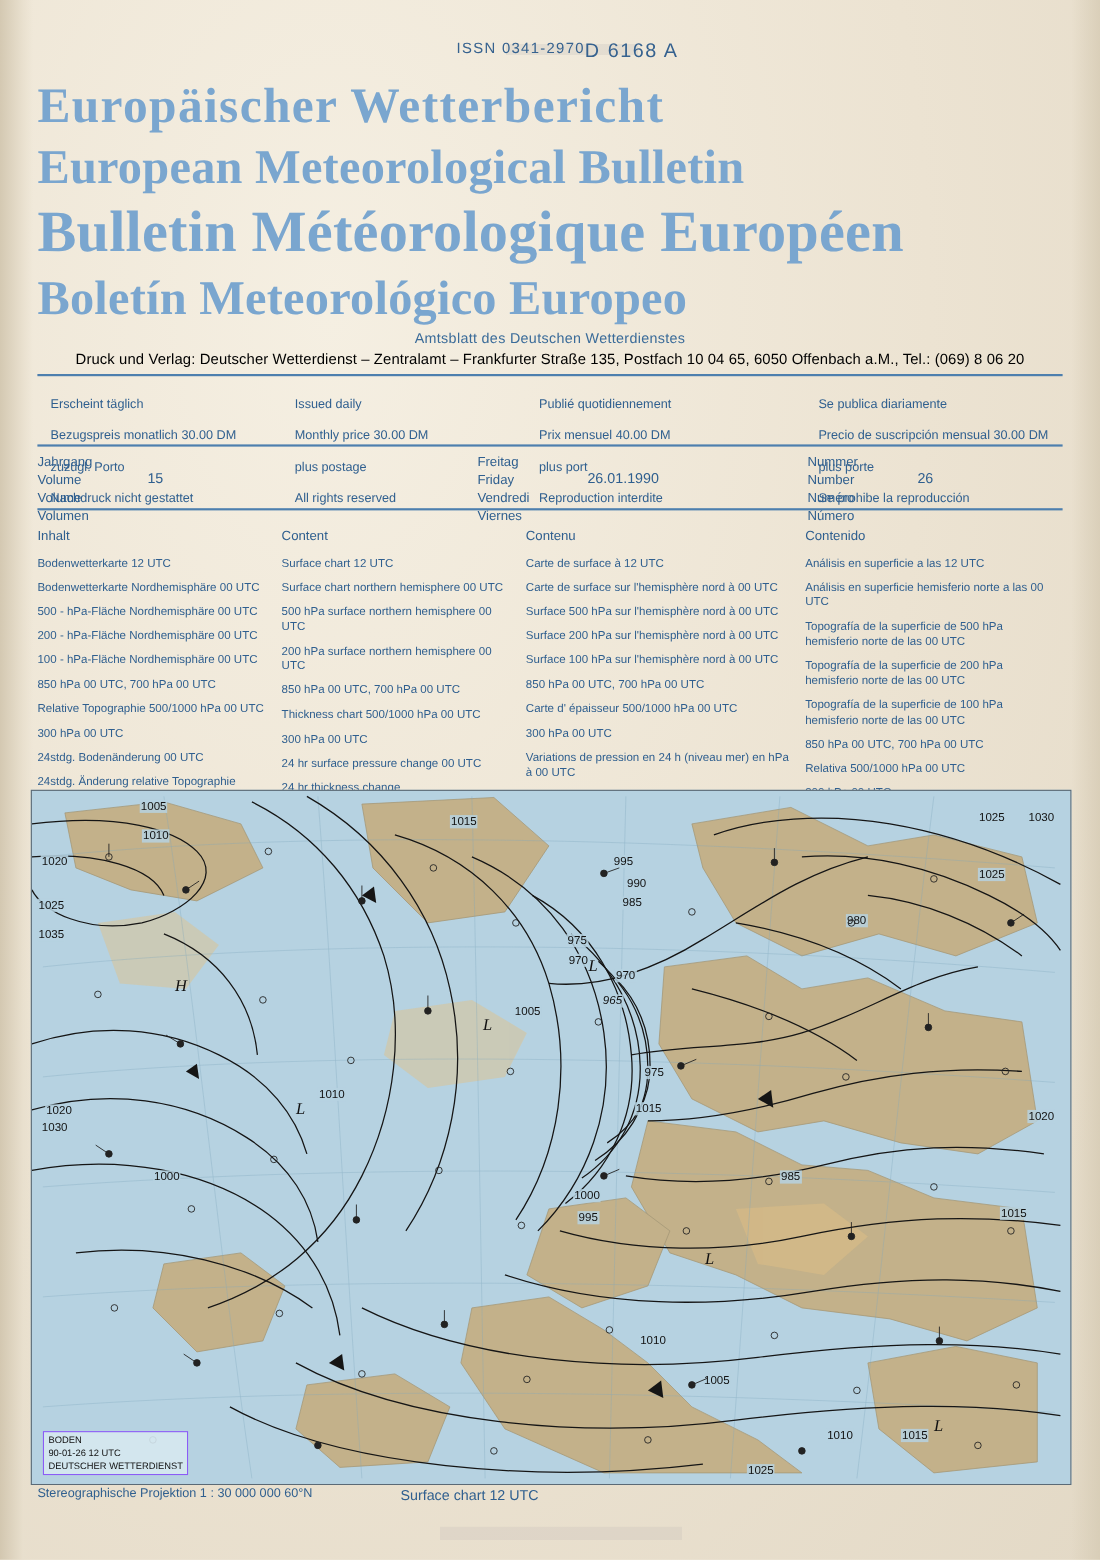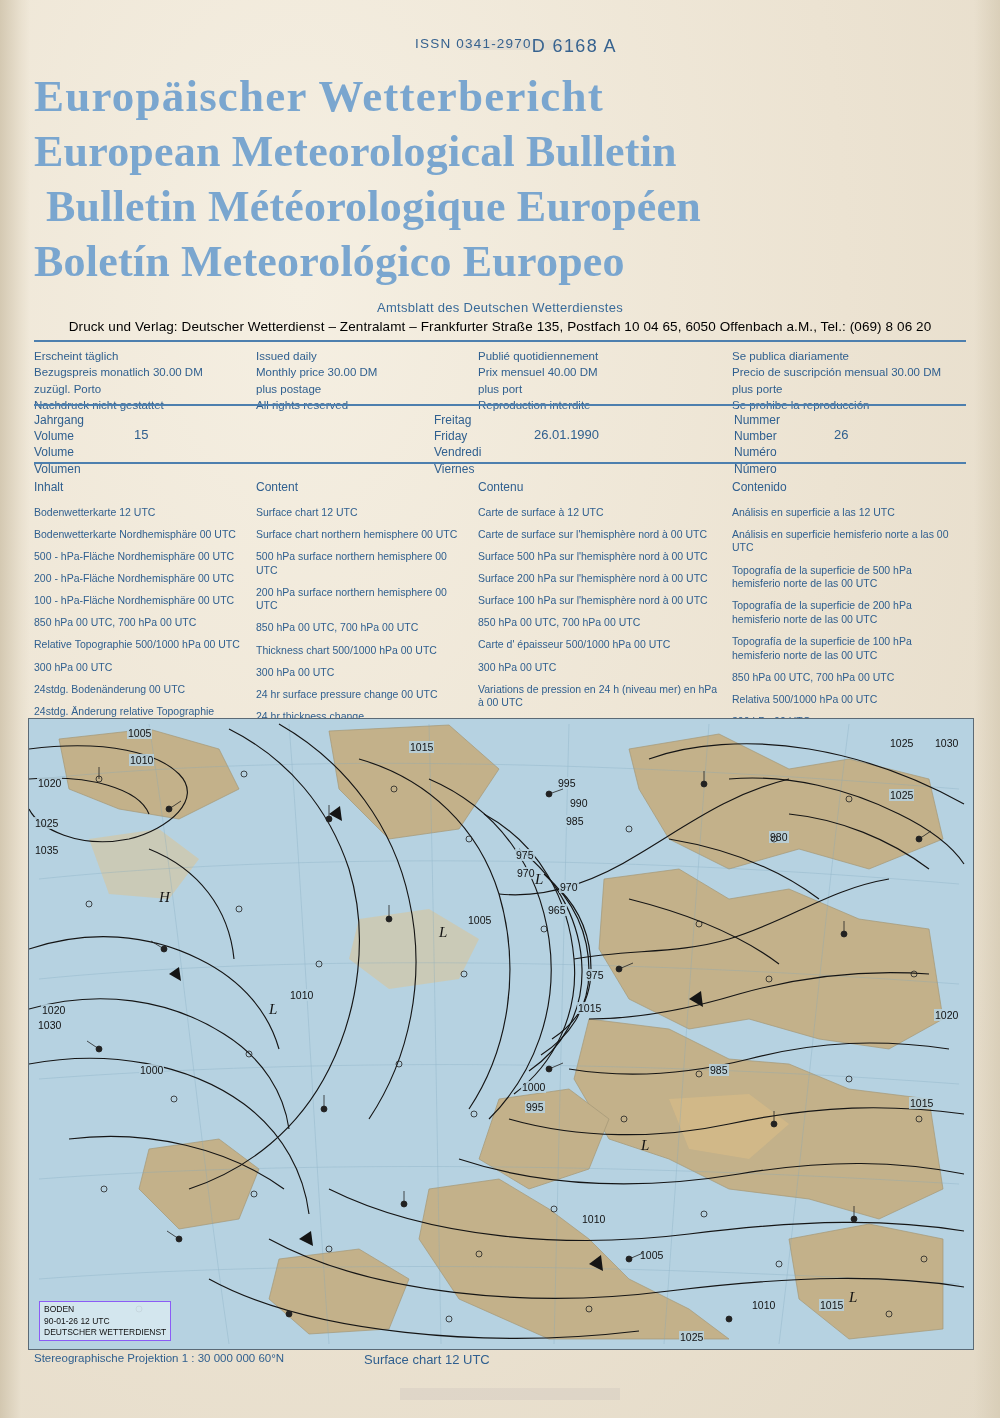--- a/index.html
+++ b/index.html
@@ -37,42 +37,42 @@
   .titles{position:absolute;top:74px;left:0;width:932px;}
   .t-line{
     color:#7aa6cf;
     font-family:"Liberation Serif", serif;
     font-weight:bold;
     line-height:1.0;
     white-space:nowrap;
   }
   .t1{font-size:45px;letter-spacing:1.2px;margin-bottom:11px;}
   .t2{font-size:44px;letter-spacing:0.2px;margin-bottom:11px;}
-  .t3{font-size:44px;letter-spacing:0.2px;margin-bottom:11px;margin-left:12px;}
+  .t3{font-size:53px;letter-spacing:0.2px;margin-bottom:11px;}
   .t4{font-size:44px;letter-spacing:0.2px;}
 
   .subtitle{
     position:absolute;top:300px;left:0;width:932px;text-align:center;
     font-size:13px;color:#3a6b99;letter-spacing:.3px;
   }
   .publisher{
     position:absolute;top:319px;left:0;width:932px;text-align:center;
     font-size:13.5px;color:#000000;letter-spacing:.1px;
   }
   .rule{position:absolute;left:0;width:932px;height:1.5px;background:#4d7fae;}
   .rule.r1{top:340px;}
   .rule.r2{top:404px;}
   .rule.r3{top:462px;}
 
   .infogrid{
     position:absolute;top:348px;left:0;width:932px;
     display:grid;grid-template-columns:222px 222px 254px 234px;
     font-size:11.5px;line-height:1.42;color:#2f5f8f;
   }
-  .infogrid div p{margin:0;}
+  .infogrid div p{margin:12px;}
 
   .issuebar{
     position:absolute;top:412px;left:0;width:932px;height:48px;
     font-size:12px;color:#2f5f8f;
   }
   .ib-col{position:absolute;top:0;}
   .ib-lines{line-height:1.35;}
   .ib-val{position:absolute;font-size:13px;color:#2f5f8f;}
 
   .contents{
@@ -352,21 +352,21 @@
     <div class="pnum" style="left:5px;top:98px;">1025</div>
     <div class="pnum" style="left:5px;top:125px;">1035</div>
     <div class="pnum" style="left:8px;top:300px;">1030</div>
     <div class="pnum" style="left:110px;top:345px;">1000</div>
     <div class="pnum" style="left:528px;top:58px;">995</div>
     <div class="pnum" style="left:540px;top:78px;">990</div>
     <div class="pnum" style="left:536px;top:96px;">985</div>
     <div class="pnum" style="left:740px;top:112px;">980</div>
     <div class="pnum" style="left:486px;top:130px;">975</div>
     <div class="pnum" style="left:487px;top:148px;">970</div>
-    <div class="pnum" style="left:518px;top:185px;">965</div>
+    <div class="pnum" style="left:518px;top:185px;font-style:italic;">965</div>
     <div class="pnum" style="left:438px;top:195px;">1005</div>
     <div class="pnum" style="left:260px;top:270px;">1010</div>
     <div class="pnum" style="left:548px;top:283px;">1015</div>
     <div class="pnum" style="left:12px;top:285px;">1020</div>
     <div class="pnum" style="left:860px;top:18px;">1025</div>
     <div class="pnum" style="left:905px;top:18px;">1030</div>
     <div class="pnum" style="left:860px;top:70px;">1025</div>
     <div class="pnum" style="left:905px;top:290px;">1020</div>
     <div class="pnum" style="left:880px;top:378px;">1015</div>
     <div class="pnum" style="left:552px;top:494px;">1010</div>

